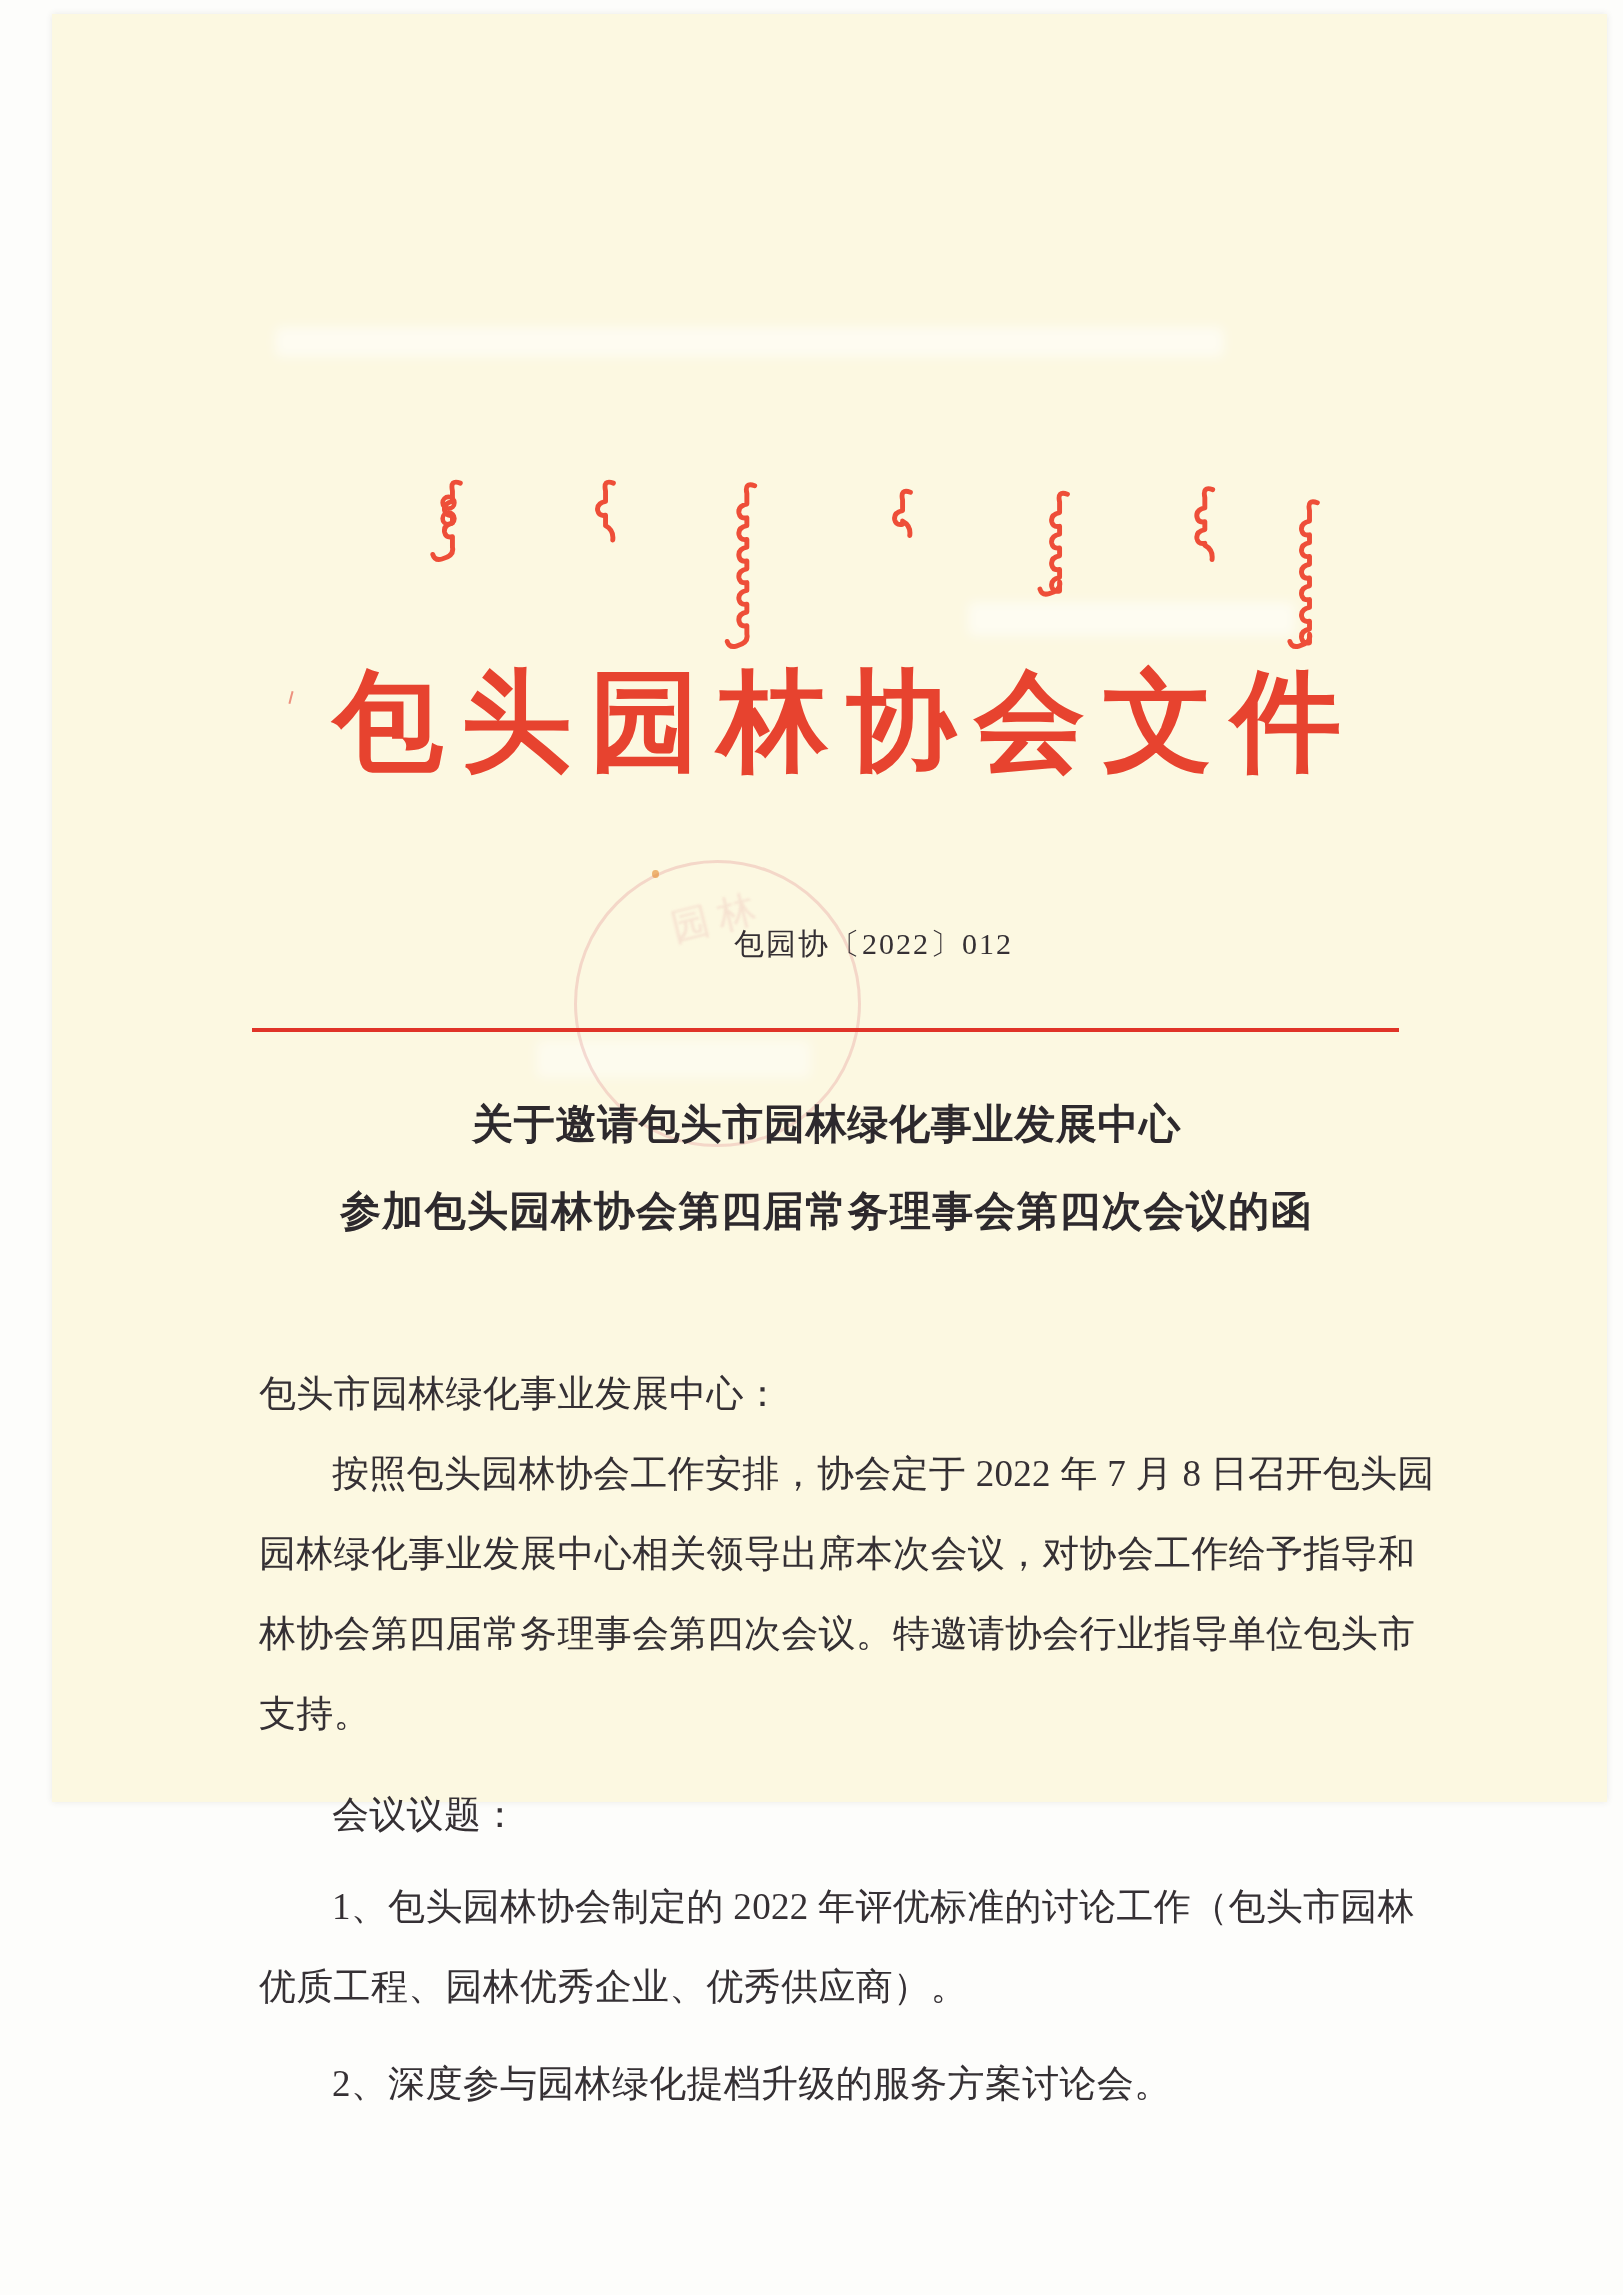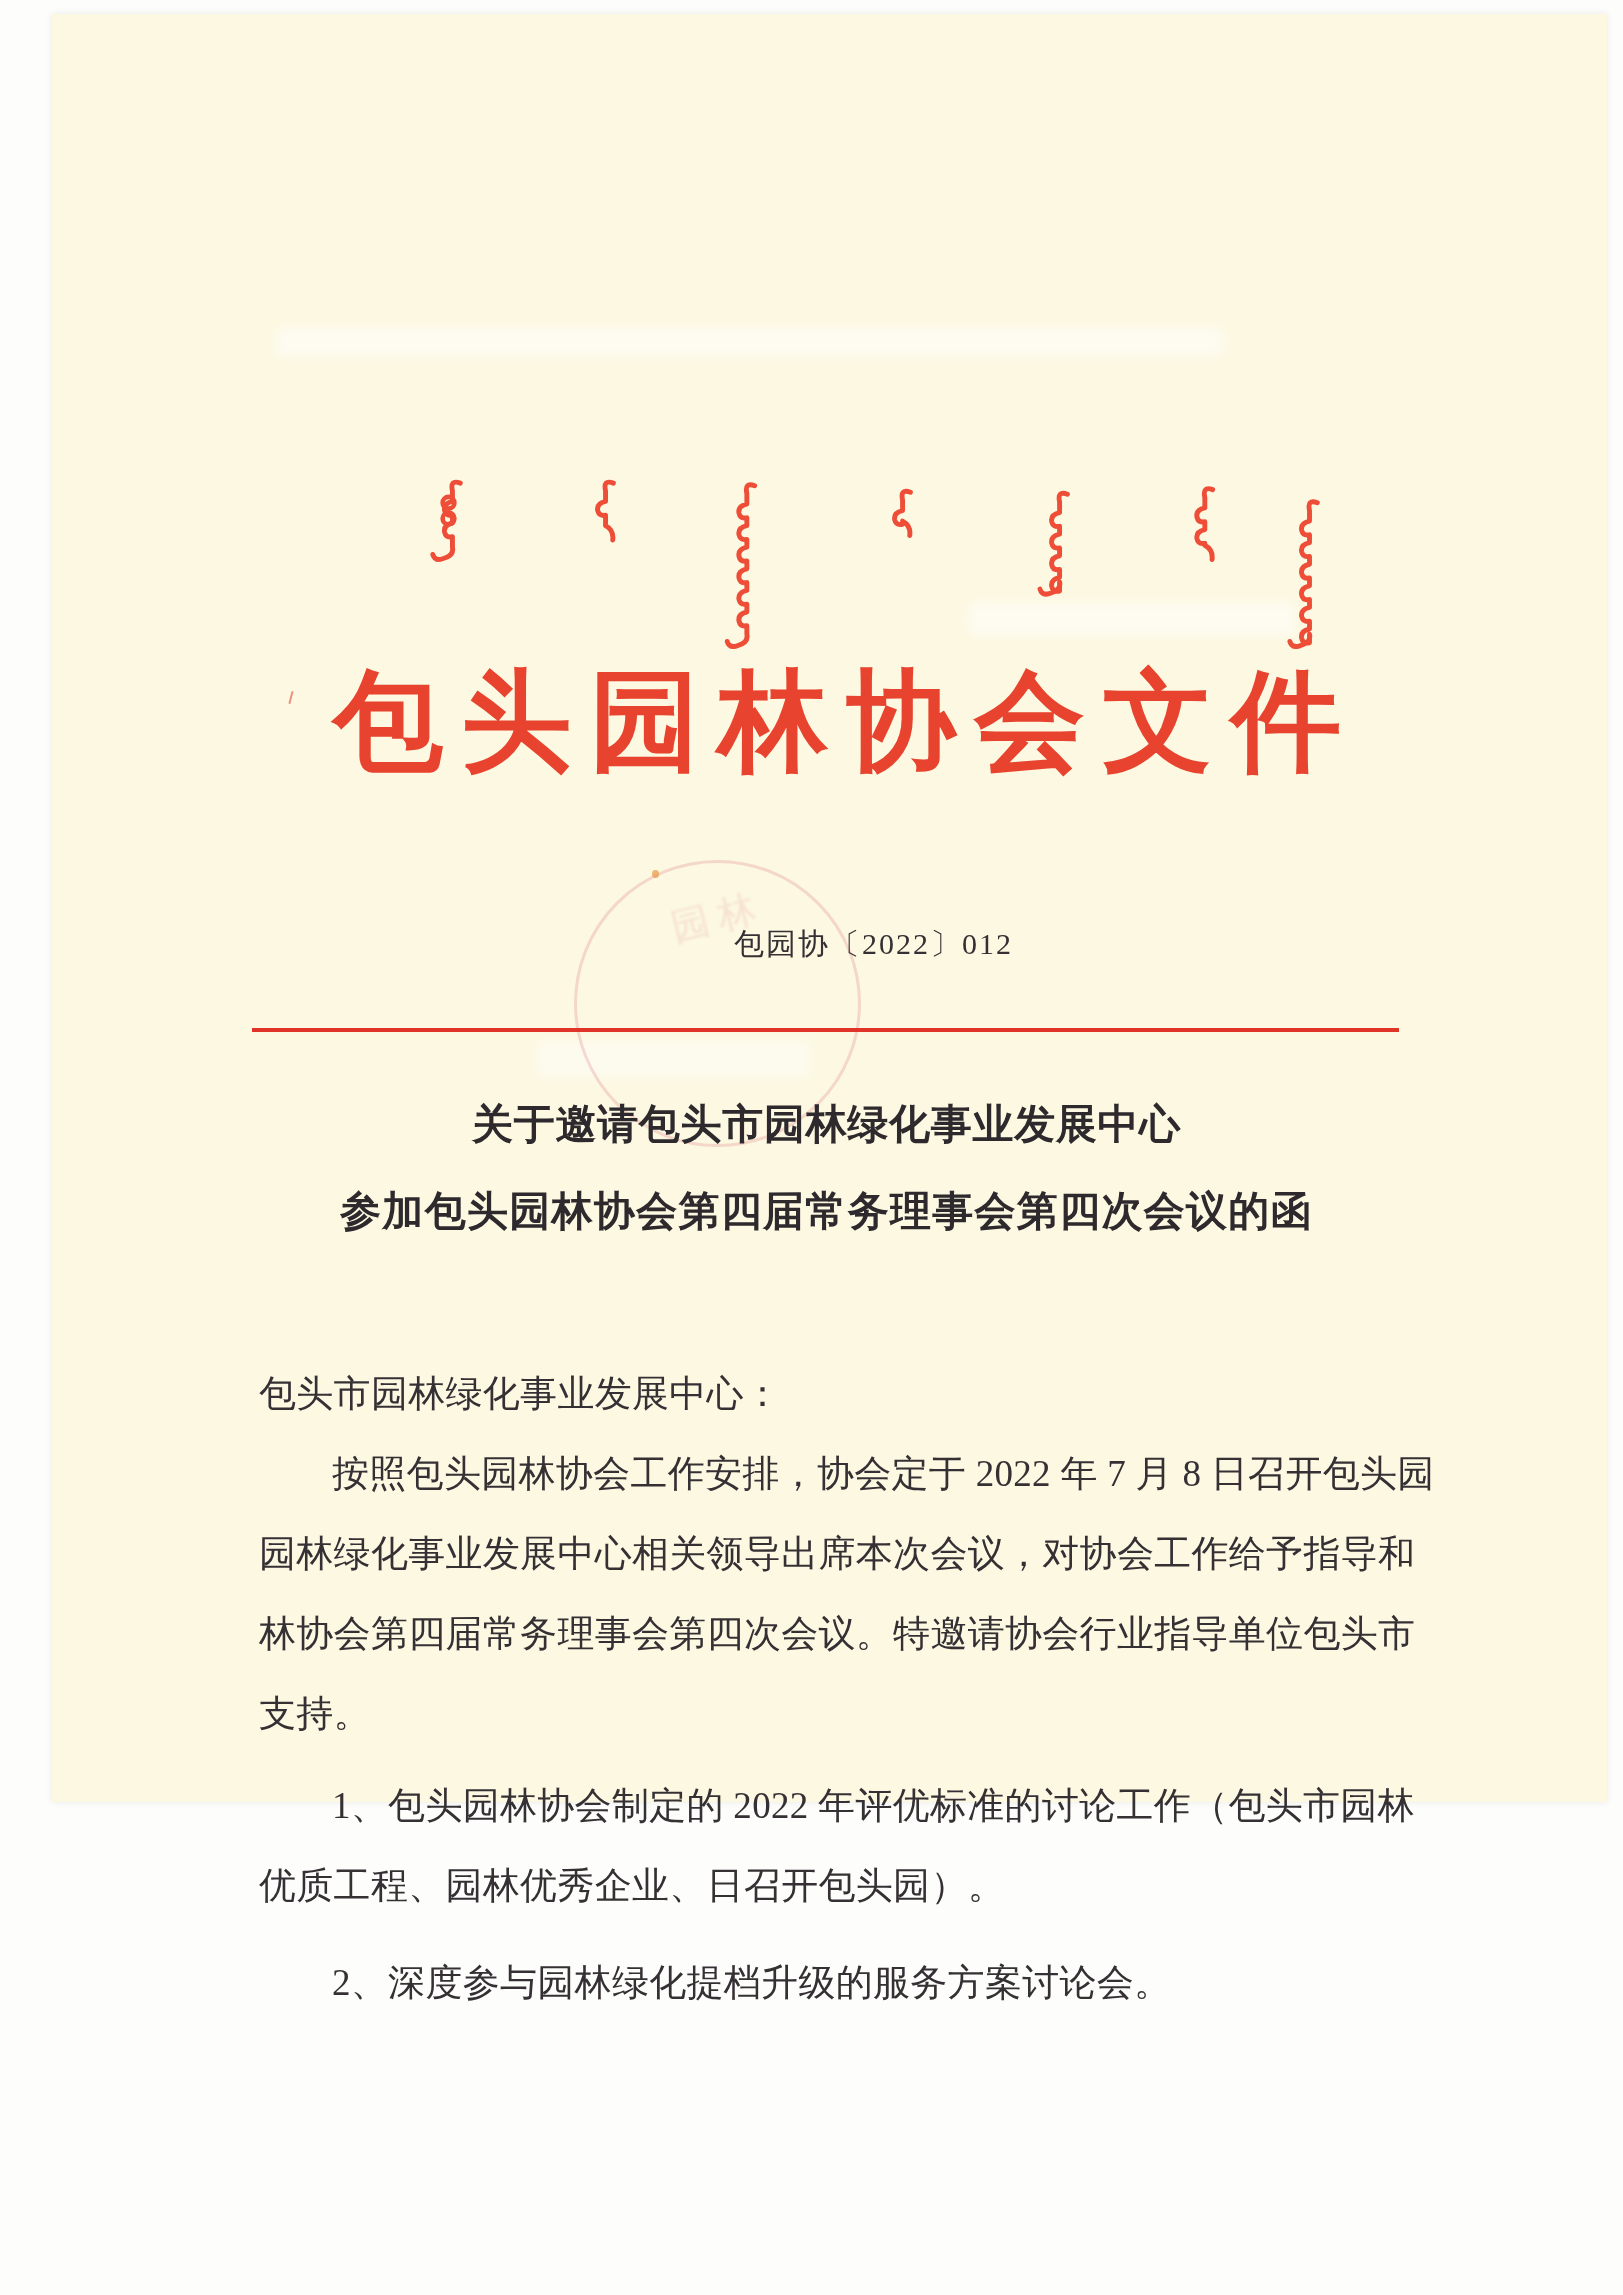--- a/index.html
+++ b/index.html
@@ -106,19 +106,20 @@
     <div class="s1">关于邀请包头市园林绿化事业发展中心</div>
     <div class="s2">参加包头园林协会第四届常务理事会第四次会议的函</div>
   </div>
 
   <div class="bodytext">
     <div class="bline">包头市园林绿化事业发展中心：</div>
     <div class="bline ind">按照包头园林协会工作安排，协会定于 2022 年 7 月 8 日召开包头园</div>
     <div class="bline">园林绿化事业发展中心相关领导出席本次会议，对协会工作给予指导和</div>
     <div class="bline">林协会第四届常务理事会第四次会议。特邀请协会行业指导单位包头市</div>
     <div class="bline">支持。</div>
+    <div class="bline ind gap-s">会议议题：</div>
     <div class="bline ind gap-a">1、包头园林协会制定的 2022 年评优标准的讨论工作（包头市园林</div>
-    <div class="bline">优质工程、园林优秀企业、日召开包头园）。</div>
+    <div class="bline">优质工程、园林优秀企业、优秀供应商）。</div>
     <div class="bline ind gap-b">2、深度参与园林绿化提档升级的服务方案讨论会。</div>
   </div>
 
 </div>
 
 
 </body></html>

